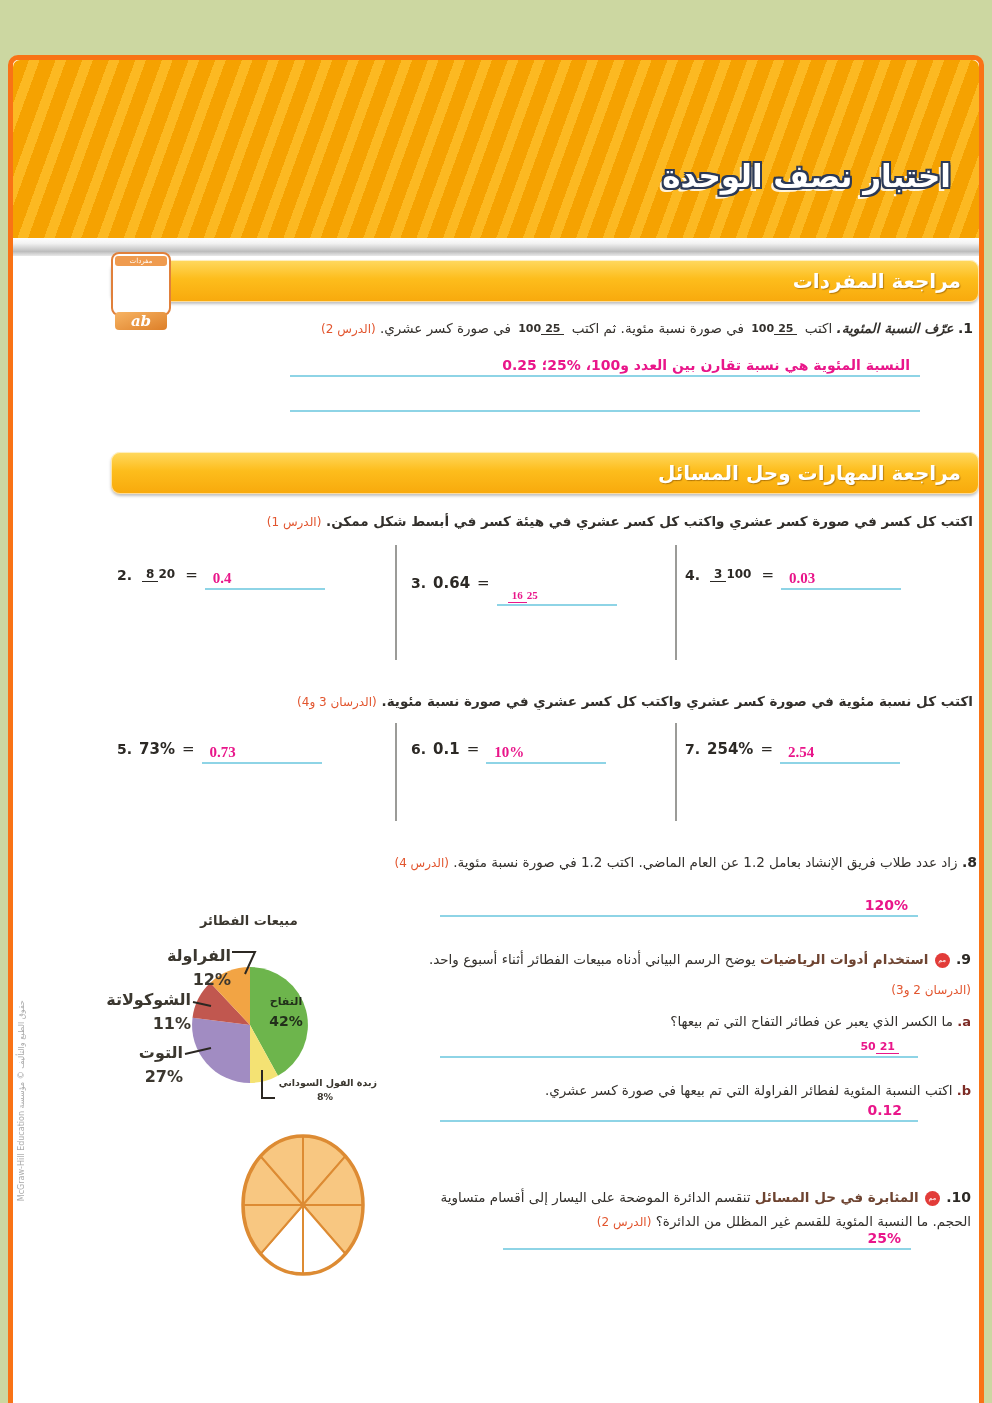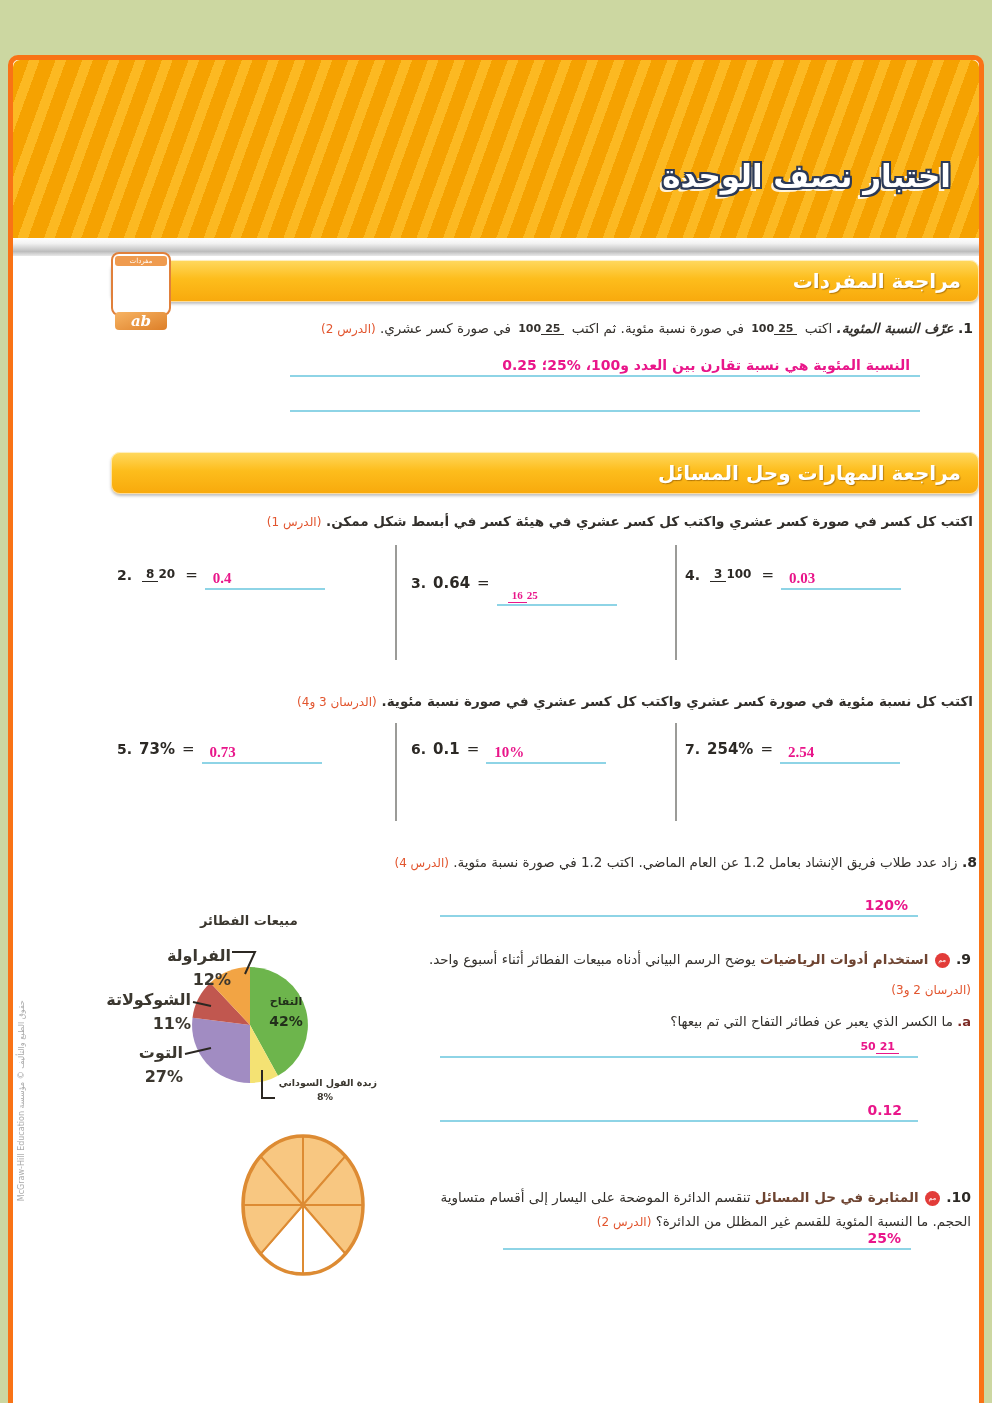--- a/index.html
+++ b/index.html
@@ -238,20 +238,24 @@
   <p class="qtext" style="left:410px;width:548px;top:949px;">
     <span class="sub-letter">a.</span>
     <span>ما الكسر الذي يعبر عن فطائر التفاح التي تم بيعها؟</span>
   </p>
   <div class="ansline-abs" style="left:427px;width:478px;top:956px;height:42px;padding-right:16px;">
     <span class="frac pink">
         <span class="fn">21</span>
         <span>50</span>
       </span>
   </div>
+  <p class="qtext" style="left:410px;width:548px;top:1018px;">
+    <span class="sub-letter">b.</span>
+    <span>اكتب النسبة المئوية لفطائر الفراولة التي تم بيعها في صورة كسر عشري.</span>
+  </p>
   <div class="ansline-abs" style="left:427px;width:478px;top:1036px;height:26px;padding-right:16px;">
     <span class="pink" dir="ltr">0.12</span>
   </div>
 
   <div class="pie-block">
     <svg viewBox="0 0 320 228">
       <g id="pie-slices">
           <path d="M145,117 L145.0,59.0 A58,58 0 0 1 172.9,167.8 Z" fill="#6db54c"></path>
           <path d="M145,117 L172.9,167.8 A58,58 0 0 1 145.0,175.0 Z" fill="#f4e273"></path>
           <path d="M145,117 L145.0,175.0 A58,58 0 0 1 87.5,109.7 Z" fill="#a18cc2"></path>

